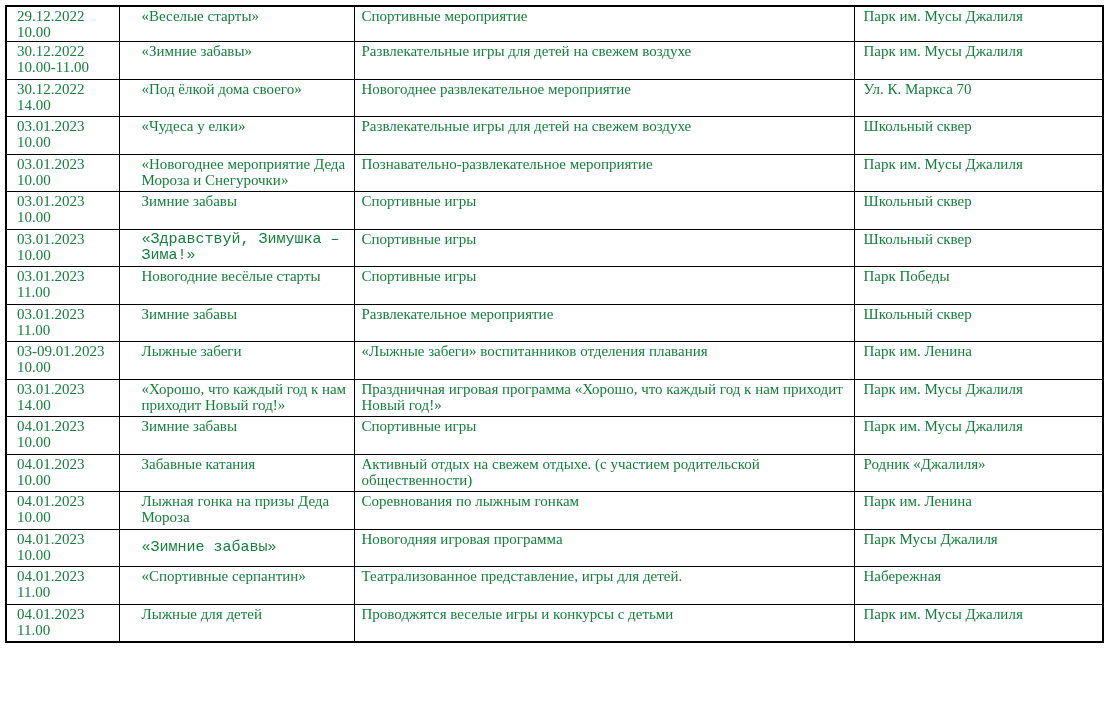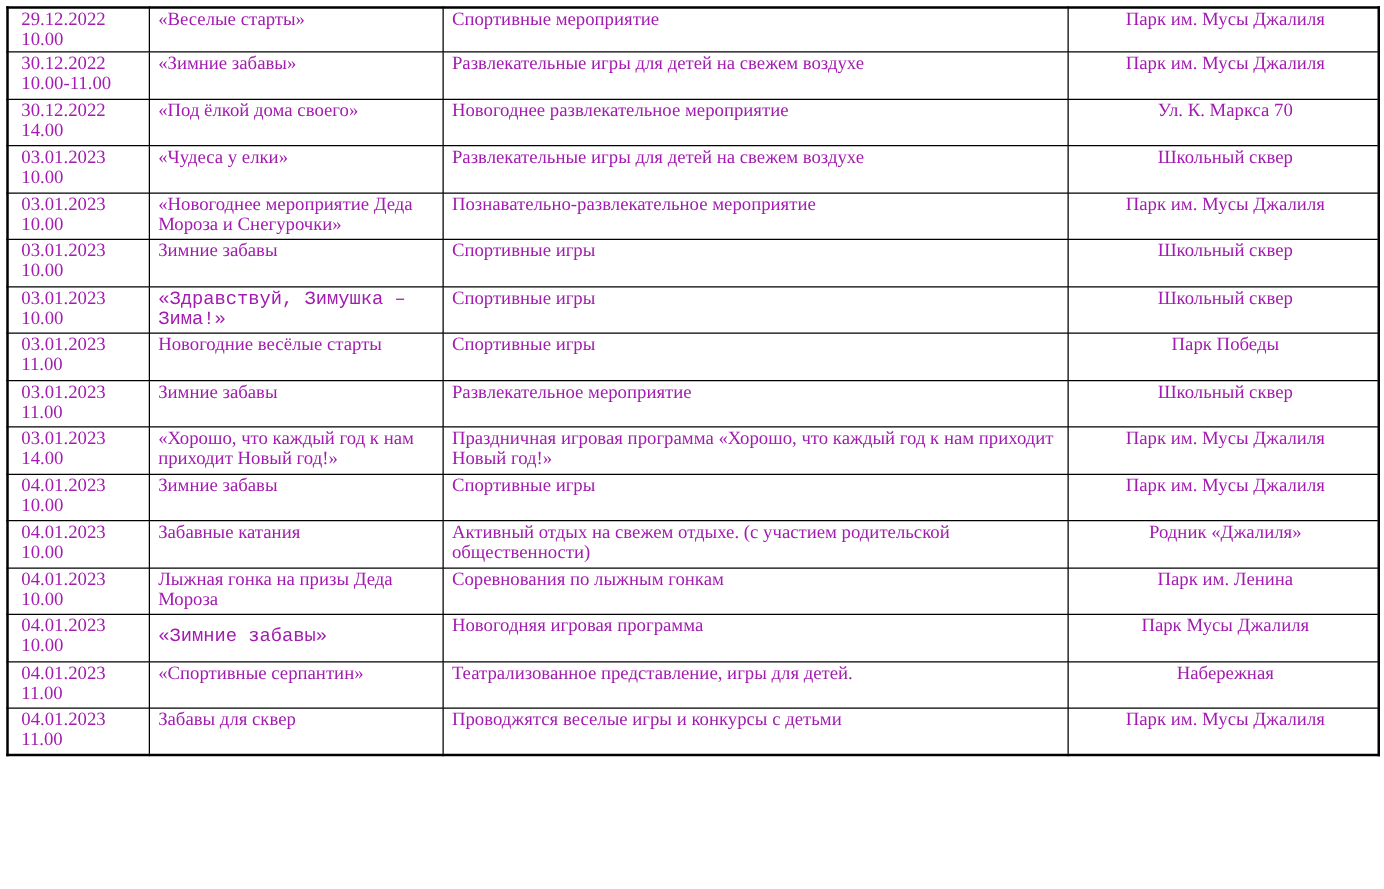--- a/index.html
+++ b/index.html
@@ -9,21 +9,21 @@
     height: 711px;
     overflow: hidden;
     background: #ffffff;
   }
   .page {
     position: relative;
     width: 1107px;
     height: 711px;
     background: #ffffff;
     font-family: "Liberation Serif", "DejaVu Serif", serif;
-    color: #a21caf;
+    color: #15803d;
   }
   table.events-table {
     position: absolute;
     left: 5px;
     top: 5px;
     border-collapse: collapse;
     table-layout: fixed;
     width: 1097px;
     border: 2px solid #000000;
   }
@@ -36,22 +36,22 @@
   td.cell {
     border: 1.5px solid #000000;
     vertical-align: top;
     padding: 1px 5px 1px 7px;
     font-size: 15px;
     line-height: 1.07;
     overflow: hidden;
     word-wrap: break-word;
   }
   td.cell-date  { padding-left: 10px; }
-  td.cell-title { padding-left: 7px; }
-  td.cell-loc   { padding-left: 9px; text-align: center; }
+  td.cell-title { padding-left: 22px; }
+  td.cell-loc   { padding-left: 9px; }
   td.valign-middle { vertical-align: middle; font-family: Liberation Mono, monospace; }
 </style>
 </head>
 <body>
 
 <div class="page">
   <table class="events-table">
     <colgroup>
       <col class="c-date">
       <col class="c-title">
@@ -198,20 +198,35 @@
       <span>Зимние забавы</span>
     </td>
     <td class="cell cell-desc">
       <span>Развлекательное мероприятие</span>
     </td>
     <td class="cell cell-loc">
       <span>Школьный сквер</span>
     </td>
   </tr>
 
+  <tr class="event-row">
+    <td class="cell cell-date">
+      <div>03-09.01.2023</div>
+      <div>10.00</div>
+    </td>
+    <td class="cell cell-title">
+      <span>Лыжные забеги</span>
+    </td>
+    <td class="cell cell-desc">
+      <span>«Лыжные забеги» воспитанников отделения плавания</span>
+    </td>
+    <td class="cell cell-loc">
+      <span>Парк им. Ленина</span>
+    </td>
+  </tr>
 
   <tr class="event-row">
     <td class="cell cell-date">
       <div>03.01.2023</div>
       <div>14.00</div>
     </td>
     <td class="cell cell-title">
       <span>«Хорошо, что каждый год к нам приходит Новый год!»</span>
     </td>
     <td class="cell cell-desc">
@@ -301,21 +316,21 @@
       <span>Набережная</span>
     </td>
   </tr>
 
   <tr class="event-row">
     <td class="cell cell-date">
       <div>04.01.2023</div>
       <div>11.00</div>
     </td>
     <td class="cell cell-title">
-      <span>Забавы для сквер</span>
+      <span>Лыжные для детей</span>
     </td>
     <td class="cell cell-desc">
       <span>Проводжятся веселые игры и конкурсы с детьми</span>
     </td>
     <td class="cell cell-loc">
       <span>Парк им. Мусы Джалиля</span>
     </td>
   </tr>
 </tbody>
   </table>

